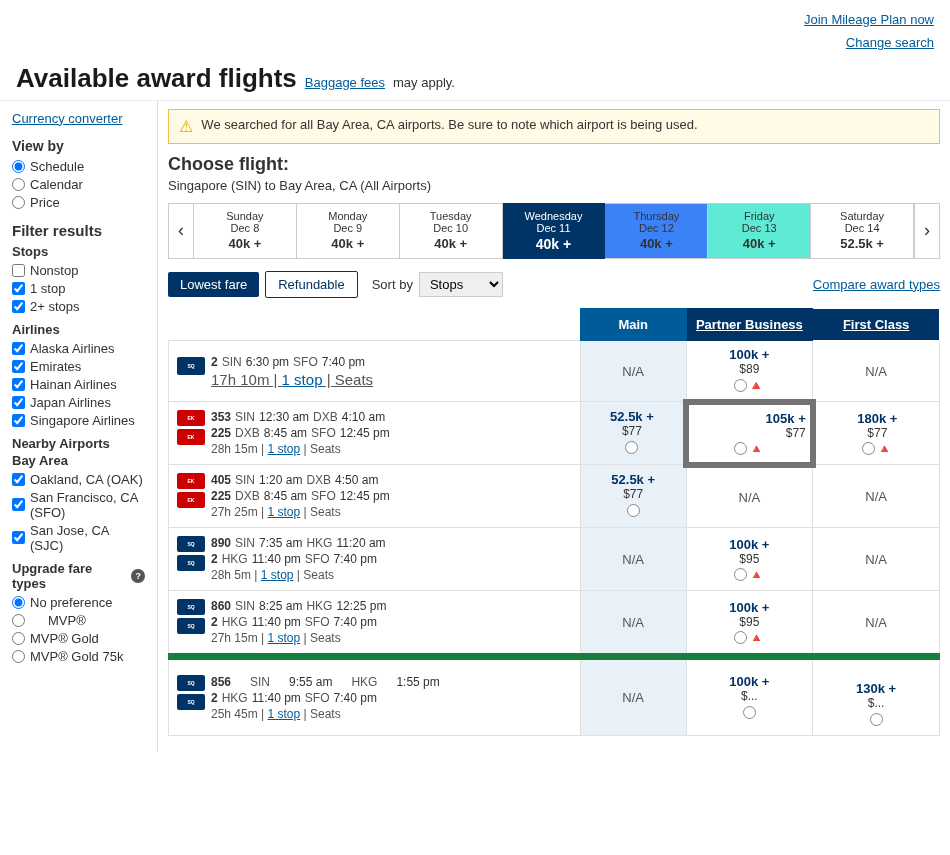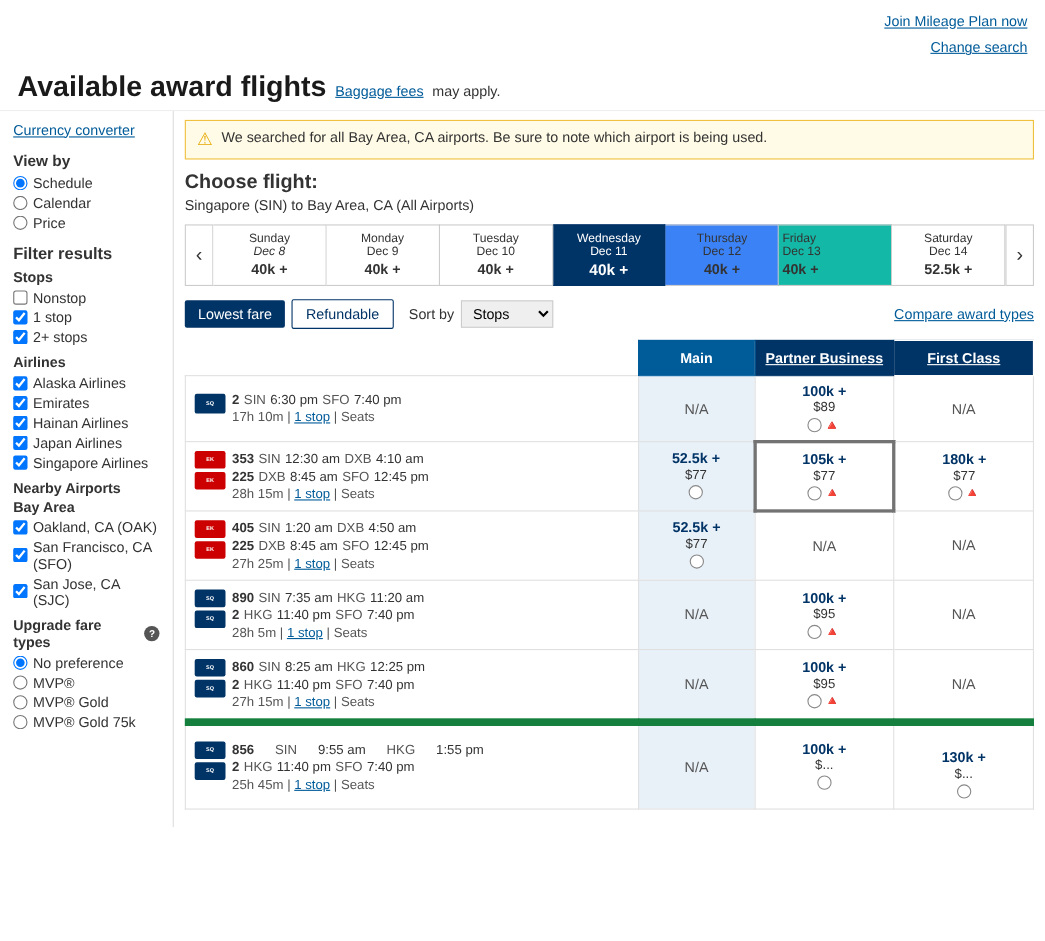--- a/index.html
+++ b/index.html
@@ -92,21 +92,21 @@
     </label>
 
     <div style="font-size:13px;font-weight:bold;margin:8px 0 4px;display:flex;align-items:center;gap:4px;">
       <span>Upgrade fare types</span>
       <span style="width:14px;height:14px;border-radius:50%;background:#555;color:#fff;font-size:9px;display:inline-flex;align-items:center;justify-content:center;cursor:pointer;">?</span>
     </div>
     <label style="display:flex;align-items:center;gap:5px;margin-bottom:3px;cursor:pointer;">
       <input type="radio" name="upgrade" checked="" style=""> 
         <span>No preference</span>
     </label>
-    <label style="display:flex;align-items:center;gap:5px;margin-bottom:3px;cursor:pointer;">
+    <label style="display:flex;align-items:center;gap:23px;margin-bottom:3px;cursor:pointer;">
       <input type="radio" name="upgrade" style=""> 
         <span>MVP®</span>
     </label>
     <label style="display:flex;align-items:center;gap:5px;margin-bottom:3px;cursor:pointer;">
       <input type="radio" name="upgrade" style=""> 
         <span>MVP® Gold</span>
     </label>
     <label style="display:flex;align-items:center;gap:5px;margin-bottom:3px;cursor:pointer;">
       <input type="radio" name="upgrade" style=""> 
         <span>MVP® Gold 75k</span>
@@ -121,21 +121,21 @@
     </div>
 
     <div style="font-size:18px;font-weight:bold;margin-bottom:3px;">Choose flight:</div>
     <div style="font-size:13px;color:#333;margin-bottom:10px;">Singapore (SIN) to Bay Area, CA (All Airports)</div>
 
     <div style="display:flex;align-items:stretch;margin-bottom:12px;">
       <button style="width:26px;background:#fff;border:1px solid #ccc;display:flex;align-items:center;justify-content:center;cursor:pointer;font-size:18px;color:#333;flex-shrink:0;">‹</button>
       <div style="display:flex;flex:1;">
         <div style="flex:1;border:1px solid #ccc;padding:6px 3px;text-align:center;cursor:pointer;background:#fff;border-left:none;">
           <div style="font-size:11px;">Sunday</div>
-          <div style="font-size:11px;font-style:italic;">Dec 8</div>
+          <div style="font-size:11px;">Dec 8</div>
           <div style="font-size:13px;font-weight:bold;margin-top:2px;">40k +</div>
         </div>
         <div style="flex:1;border:1px solid #ccc;padding:6px 3px;text-align:center;cursor:pointer;background:#fff;border-left:none;">
           <div style="font-size:11px;">Monday</div>
           <div style="font-size:11px;">Dec 9</div>
           <div style="font-size:13px;font-weight:bold;margin-top:2px;">40k +</div>
         </div>
         <div style="flex:1;border:1px solid #ccc;padding:6px 3px;text-align:center;cursor:pointer;background:#fff;border-left:none;">
           <div style="font-size:11px;">Tuesday</div>
           <div style="font-size:11px;">Dec 10</div>
@@ -144,21 +144,21 @@
         <div style="flex:1;border:1px solid #003366;padding:6px 3px;text-align:center;cursor:pointer;background:#003366;color:#fff;border-left:none;">
           <div style="font-size:11px;">Wednesday</div>
           <div style="font-size:11px;">Dec 11</div>
           <div style="font-size:14px;font-weight:bold;margin-top:2px;">40k +</div>
         </div>
         <div style="flex:1;border:1px solid #ccc;padding:6px 3px;text-align:center;cursor:pointer;background:#3b82f6;border-left:none;">
           <div style="font-size:11px;">Thursday</div>
           <div style="font-size:11px;">Dec 12</div>
           <div style="font-size:13px;font-weight:bold;margin-top:2px;">40k +</div>
         </div>
-        <div style="flex:1;border:1px solid #ccc;padding:6px 3px;cursor:pointer;background:#14b8a6;border-left:none;">
+        <div style="flex:1;border:1px solid #ccc;padding:6px 3px;text-align:center;cursor:pointer;background:#5eead4;border-left:none;">
           <div style="font-size:11px;">Friday</div>
           <div style="font-size:11px;">Dec 13</div>
           <div style="font-size:13px;font-weight:bold;margin-top:2px;">40k +</div>
         </div>
         <div style="flex:1;border:1px solid #ccc;padding:6px 3px;text-align:center;cursor:pointer;background:#fff;border-left:none;">
           <div style="font-size:11px;">Saturday</div>
           <div style="font-size:11px;">Dec 14</div>
           <div style="font-size:13px;font-weight:bold;margin-top:2px;">52.5k +</div>
         </div>
       </div>
@@ -201,21 +201,21 @@
                 <span style="color:#fff;font-size:5px;font-weight:bold;">SQ</span>
               </div>
               <div>
                 <div style="display:flex;align-items:center;gap:4px;font-size:12px;">
                   <span style="font-weight:bold;">2</span>
                   <span style="color:#555;">SIN</span>
                   <span>6:30 pm</span>
                   <span style="color:#555;">SFO</span>
                   <span>7:40 pm</span>
                 </div>
-                <div style="font-size:12px;color:#555;margin-top:2px;">
+                <div style="font-size:15px;color:#555;margin-top:2px;text-decoration:underline;">
                   17h 10m | <a style="color:#005b99;text-decoration:underline;cursor:pointer;">1 stop</a> | Seats
                 </div>
               </div>
             </div>
           </td>
           <td style="text-align:center;vertical-align:middle;padding:6px 4px;border:1px solid #e0e0e0;background:#e8f0f8;">
             <span style="font-size:13px;color:#555;">N/A</span>
           </td>
           <td style="text-align:center;vertical-align:middle;padding:6px 4px;border:1px solid #e0e0e0;cursor:pointer;">
             <div style="font-size:13px;font-weight:bold;color:#003366;">100k +</div>
@@ -260,21 +260,21 @@
                   28h 15m | <a style="color:#005b99;text-decoration:underline;cursor:pointer;">1 stop</a> | Seats
                 </div>
               </div>
             </div>
           </td>
           <td style="text-align:center;vertical-align:middle;padding:6px 4px;border:1px solid #e0e0e0;background:#e8f0f8;cursor:pointer;">
             <div style="font-size:13px;font-weight:bold;color:#003366;">52.5k +</div>
             <div style="font-size:12px;">$77</div>
             <span style="width:13px;height:13px;border-radius:50%;border:1.5px solid #888;background:#fff;display:inline-block;margin-top:3px;cursor:pointer;"></span>
           </td>
-          <td style="text-align:center;vertical-align:middle;padding:6px 4px;border:3px solid #737373;cursor:pointer;">
+          <td style="text-align:right;vertical-align:middle;padding:6px 4px;border:6px solid #737373;cursor:pointer;">
             <div style="font-size:13px;font-weight:bold;color:#003366;">105k +</div>
             <div style="font-size:12px;">$77</div>
             <div style="display:flex;align-items:center;justify-content:center;gap:2px;margin-top:2px;">
               <span style="width:13px;height:13px;border-radius:50%;border:1.5px solid #888;background:#fff;display:inline-block;cursor:pointer;"></span>
               <span style="font-size:12px;color:#666;">🔺</span>
             </div>
           </td>
           <td style="text-align:center;vertical-align:middle;padding:6px 4px;border:1px solid #e0e0e0;cursor:pointer;">
             <div style="font-size:13px;font-weight:bold;color:#003366;">180k +</div>
             <div style="font-size:12px;">$77</div>

